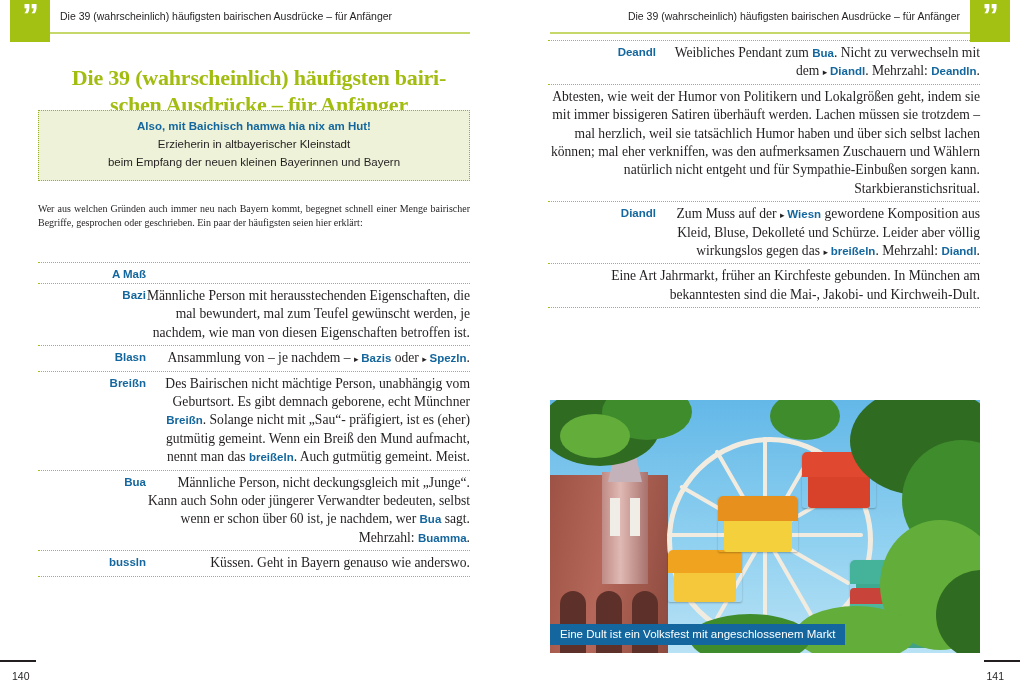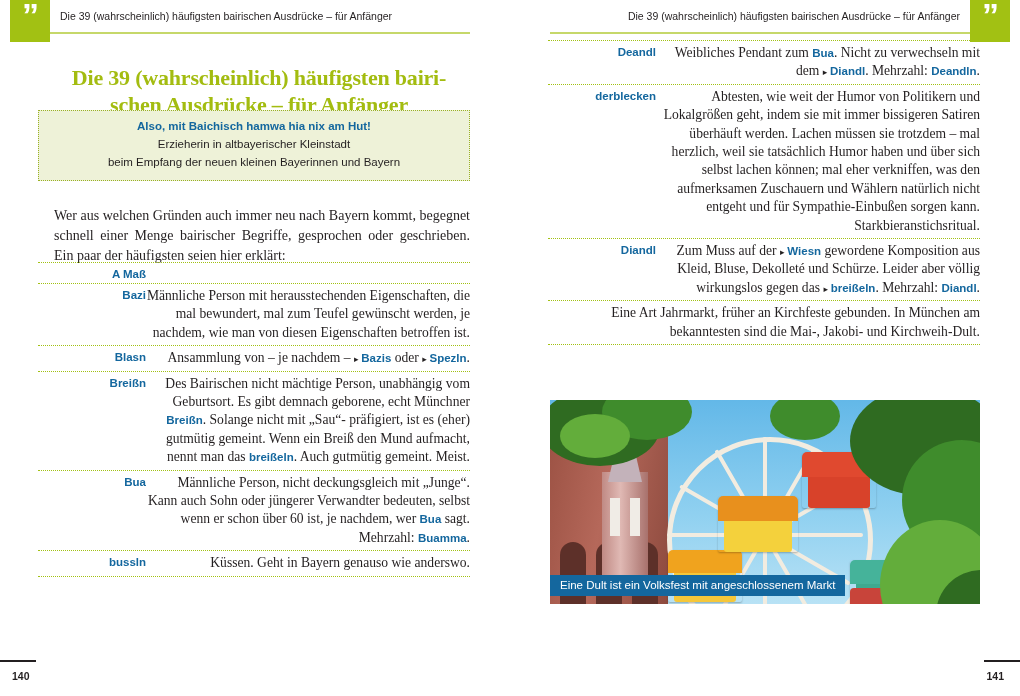--- a/index.html
+++ b/index.html
@@ -69,23 +69,22 @@
     font-family:"Liberation Sans", sans-serif;
     font-size:11.5px;
     line-height:1.55;
     color:#231f20;
   }
   .quotebox .q-lead{color:#14679e;font-weight:700;}
 
   
   .intro{
     position:absolute;top:192px;left:38px;right:40px;
-    font-size:14px;line-height:1.42;color:#231f20;
+    font-size:10px;line-height:1.42;color:#231f20;
     text-align:justify;
-    margin-left:16px;
   }
 
   
   .glossary{position:absolute;left:38px;right:40px;}
   .page-left .glossary{top:262px;}
   .page-right .glossary{top:40px;}
 
   .entry{
     display:flex;
     border-top:1.5px dotted #a2c113;
@@ -110,21 +109,21 @@
     line-height:1.355;
     color:#231f20;
   }
   .glossary .closing-rule{border-top:1.5px dotted #a2c113;height:0;}
 
   .kw{font-family:"Liberation Sans", sans-serif;font-weight:700;font-size:11.5px;color:#14679e;}
   .arrow{font-family:"Liberation Sans", sans-serif;font-size:9px;color:#231f20;}
 
   
   .photo-wrap{
-    position:absolute;left:40px;right:40px;top:400px;height:204px;
+    position:absolute;left:40px;right:40px;top:400px;height:253px;
     overflow:hidden;
   }
   .photo{position:absolute;inset:0;overflow:hidden;background:#7fc6ea;}
   .sky{position:absolute;inset:0;background:linear-gradient(180deg,#63b8e8 0%,#8fd0f0 55%,#b8e2f5 100%);}
   .bldg{position:absolute;left:0;bottom:0;width:150px;height:175px;background:linear-gradient(100deg,#9c5244 0%,#b5685a 45%,#8d4a3e 100%);}
   .bldg-win{position:absolute;background:#5d3029;border-radius:26px 26px 0 0;}
   .tower{position:absolute;left:55px;top:80px;width:44px;height:130px;background:linear-gradient(90deg,#c08a84,#e0b9b4 40%,#a8716c);}
   .spire{position:absolute;left:62px;top:12px;width:0;height:0;border-left:15px solid transparent;border-right:15px solid transparent;border-bottom:82px solid #b9a6ae;}
   .cross{position:absolute;left:76px;top:4px;width:2px;height:12px;background:#7c6b74;}
   .cross:after{content:"";position:absolute;left:-4px;top:3px;width:10px;height:2px;background:#7c6b74;}
@@ -141,21 +140,21 @@
   .caption{
     position:absolute;left:0;bottom:8px;
     background:#14679e;color:#ffffff;
     font-family:"Liberation Sans", sans-serif;
     font-size:11.5px;
     padding:4px 10px 5px 10px;
     white-space:nowrap;
   }
 
   
-  .folio{position:absolute;bottom:14px;font-family:"Liberation Sans", sans-serif;font-weight:700;font-size:10.5px;color:#231f20;}
+  .folio{position:absolute;bottom:14px;font-family:"Liberation Sans", sans-serif;font-weight:400;font-size:10.5px;color:#231f20;}
   .folio-rule{position:absolute;bottom:34px;height:2.5px;background:#231f20;width:36px;}
   .page-left .folio{left:12px;}
   .page-left .folio-rule{left:0px;}
   .page-right .folio{right:16px;}
   .page-right .folio-rule{right:0px;}
 </style>
 </head>
 <body>
 
 <div class="spread">
@@ -220,21 +219,20 @@
       <div class="rh-text">Die 39 (wahrscheinlich) häufigsten bairischen Ausdrücke – für Anfänger</div>
       <div class="rh-rule"></div>
     </div>
 
     <div class="glossary" id="glossary-right">
         <div class="entry first-dotted">
           <div class="entry-term">Deandl</div>
           <div class="entry-def">Weibliches Pendant zum <span class="kw">Bua</span>. Nicht zu verwechseln mit dem <span class="arrow">▸</span> <span class="kw">Diandl</span>. Mehrzahl: <span class="kw">Deandln</span>.</div>
         </div>
         <div class="entry">
-          <div class="entry-term">derblecken</div>
           <div class="entry-def">Abtesten, wie weit der Humor von Politikern und Lokalgrößen geht, indem sie mit immer bissigeren Satiren überhäuft werden. Lachen müssen sie trotzdem – mal herzlich, weil sie tatsächlich Humor haben und über sich selbst lachen können; mal eher verkniffen, was den aufmerksamen Zuschauern und Wählern natürlich nicht entgeht und für Sympathie-Einbußen sorgen kann. Starkbieranstichsritual.</div>
         </div>
         <div class="entry">
           <div class="entry-term">Diandl</div>
           <div class="entry-def">Zum Muss auf der <span class="arrow">▸</span> <span class="kw">Wiesn</span> gewordene Komposition aus Kleid, Bluse, Dekolleté und Schürze. Leider aber völlig wirkungslos gegen das <span class="arrow">▸</span> <span class="kw">breißeln</span>. Mehrzahl: <span class="kw">Diandl</span>.</div>
         </div>
         <div class="entry">
           <div class="entry-def">Eine Art Jahrmarkt, früher an Kirchfeste gebunden. In München am bekanntesten sind die Mai-, Jakobi- und Kirchweih-Dult.</div>
         </div>
         <div class="closing-rule"></div>

